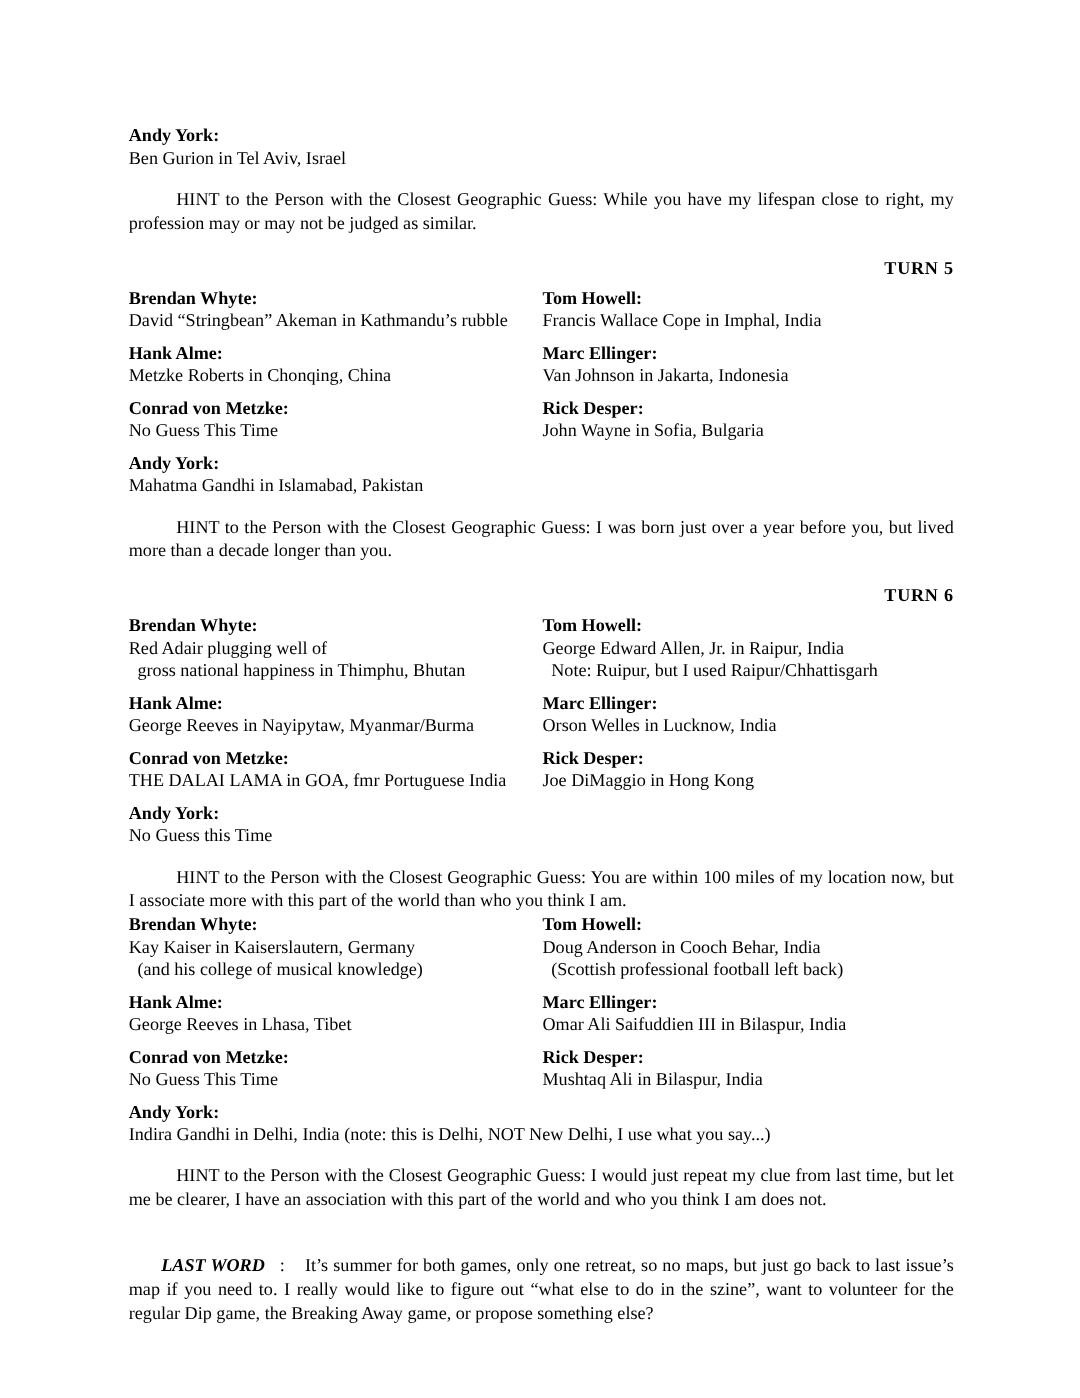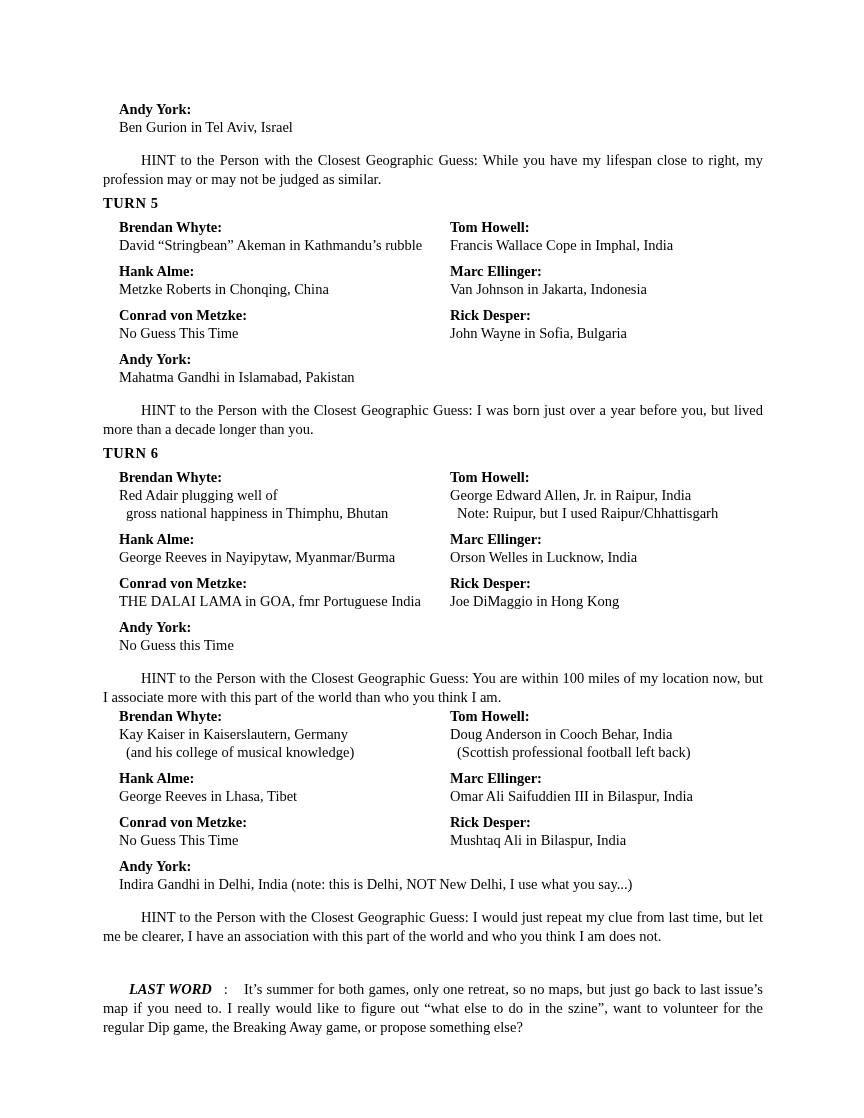--- a/index.html
+++ b/index.html
@@ -36,36 +36,35 @@
     margin-left: 12px;
   }
   .para .lbl-italic {
     font-style: italic;
     font-weight: bold;
     margin-top: 37px;
   }
 
   
   .turn-heading {
-    text-align: left;
+    text-align: right;
     font-weight: bold;
     font-size: 14.5px;
     letter-spacing: 0.6px;
-    margin: 6px 0 6px 0;
+    margin: 18px 0 6px 0;
   }
 
   
   .turn-block {
     width: 100%;
   }
   .row {
     display: flex;
     width: 100%;
     align-items: flex-end;
-    margin-left: 16px;
   }
   .col {
     width: 330px;
     box-sizing: border-box;
   }
   .col.right {
     padding-left: 1px;
   }
   .player {
     margin-bottom: 8px;

